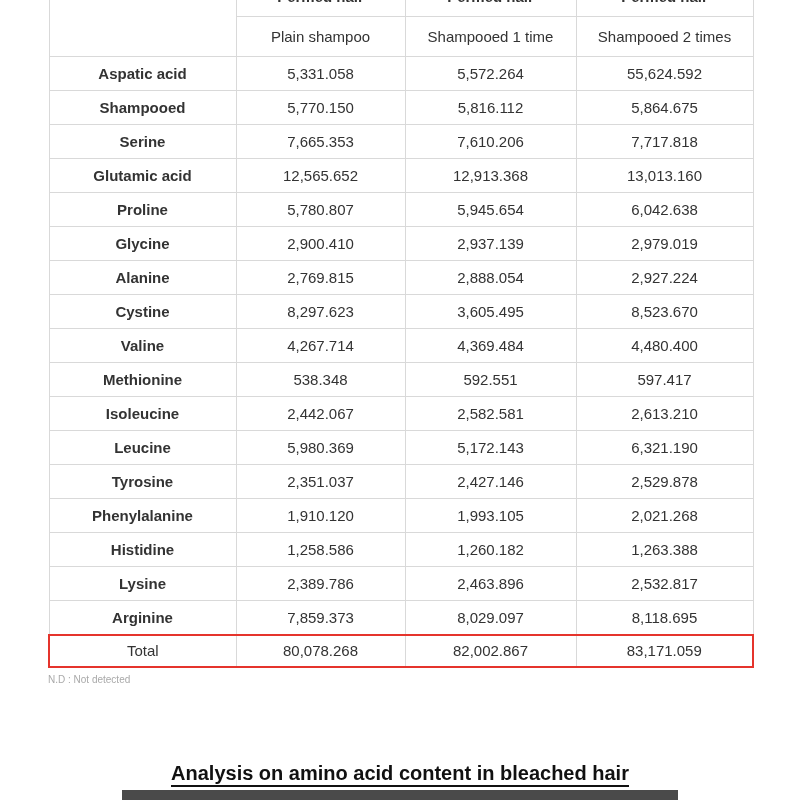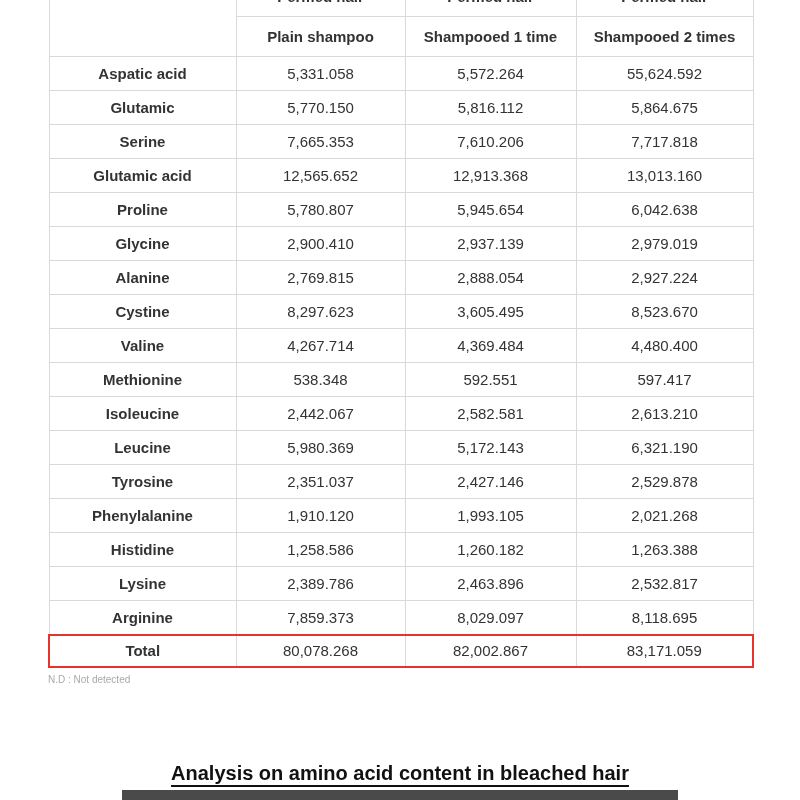--- a/index.html
+++ b/index.html
@@ -18,29 +18,29 @@
       linear-gradient(to bottom right,
         rgba(0,0,0,0) calc(50% - 1px), #9b9b9b calc(50% - 1px),
         #9b9b9b calc(50% + 1px), rgba(0,0,0,0) calc(50% + 1px)),
       #757575; }
   .corner-sample { position:absolute; top:20px; right:38px; color:#fff;
                    font-weight:bold; font-size:16px; }
   .corner-ingredient { position:absolute; bottom:16px; left:12px; color:#fff;
                        font-weight:bold; font-size:16px; }
 
   .group-cell { height:40px; background:#757575; color:#fff; font-weight:bold; font-size:16px; }
-  .sub-cell   { height:40px; background:#eaeaea; color:#222; font-weight:bold; font-size:15px; }
+  .sub-cell   { height:40px; background:#eaeaea; color:#222; font-weight:normal; font-size:15px; }
 
   .label-cell { height:34px; background:#757575; color:#fff; font-weight:bold; font-size:15px; }
   .value-cell { height:34px; background:#fff; }
 
   .total-row td { height:32px; border-top:2px solid #e5342c; border-bottom:2px solid #e5342c; }
   .total-row td:first-child { border-left:2px solid #e5342c; }
   .total-row td:last-child  { border-right:2px solid #e5342c; }
-  .total-label { background:#000; color:#fff; font-weight:bold; font-size:15px; }
+  .total-label { background:#000; color:#fff; font-weight:normal; font-size:15px; }
   .total-value { background:#fff; font-size:15px; }
 
   .nd-note { position:absolute; left:48px; top:674px; color:#a9a9a9; font-size:10px; }
 
   .section-title-wrap { position:absolute; left:0; top:762px; width:800px; text-align:center; }
   .section-title { display:inline-block; font-size:20px; font-weight:bold; color:#111;
                    border-bottom:2px solid #111; padding-bottom:0; }
 
   .next-table-top { position:absolute; left:122px; top:790px; width:556px; height:12px;
                     background:#4a4a4a; }
@@ -74,21 +74,21 @@
       </tr>
     </thead>
     <tbody>
         <tr>
           <td class="label-cell">Aspatic acid</td>
           <td class="value-cell">5,331.058</td>
           <td class="value-cell">5,572.264</td>
           <td class="value-cell">55,624.592</td>
         </tr>
         <tr>
-          <td class="label-cell">Glutamic</td>
+          <td class="label-cell">Shampooed</td>
           <td class="value-cell">5,770.150</td>
           <td class="value-cell">5,816.112</td>
           <td class="value-cell">5,864.675</td>
         </tr>
         <tr>
           <td class="label-cell">Serine</td>
           <td class="value-cell">7,665.353</td>
           <td class="value-cell">7,610.206</td>
           <td class="value-cell">7,717.818</td>
         </tr>

